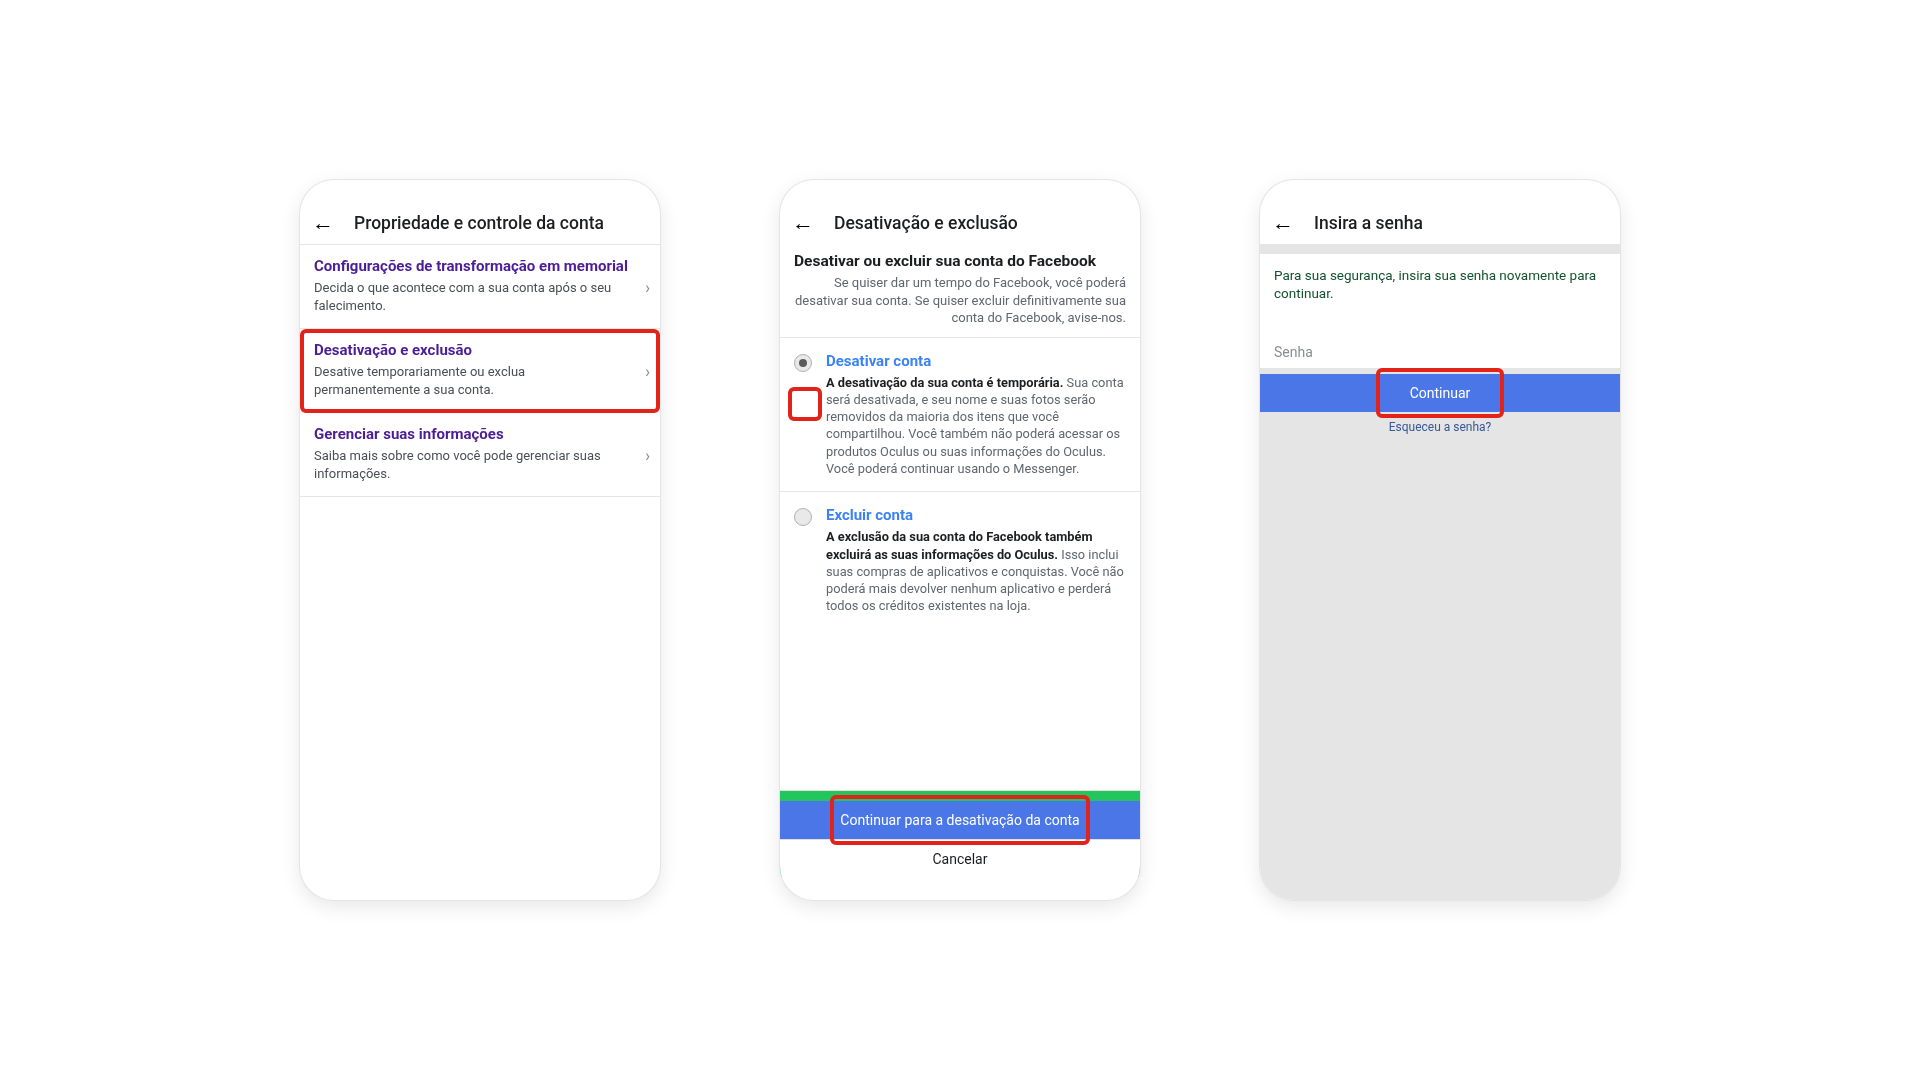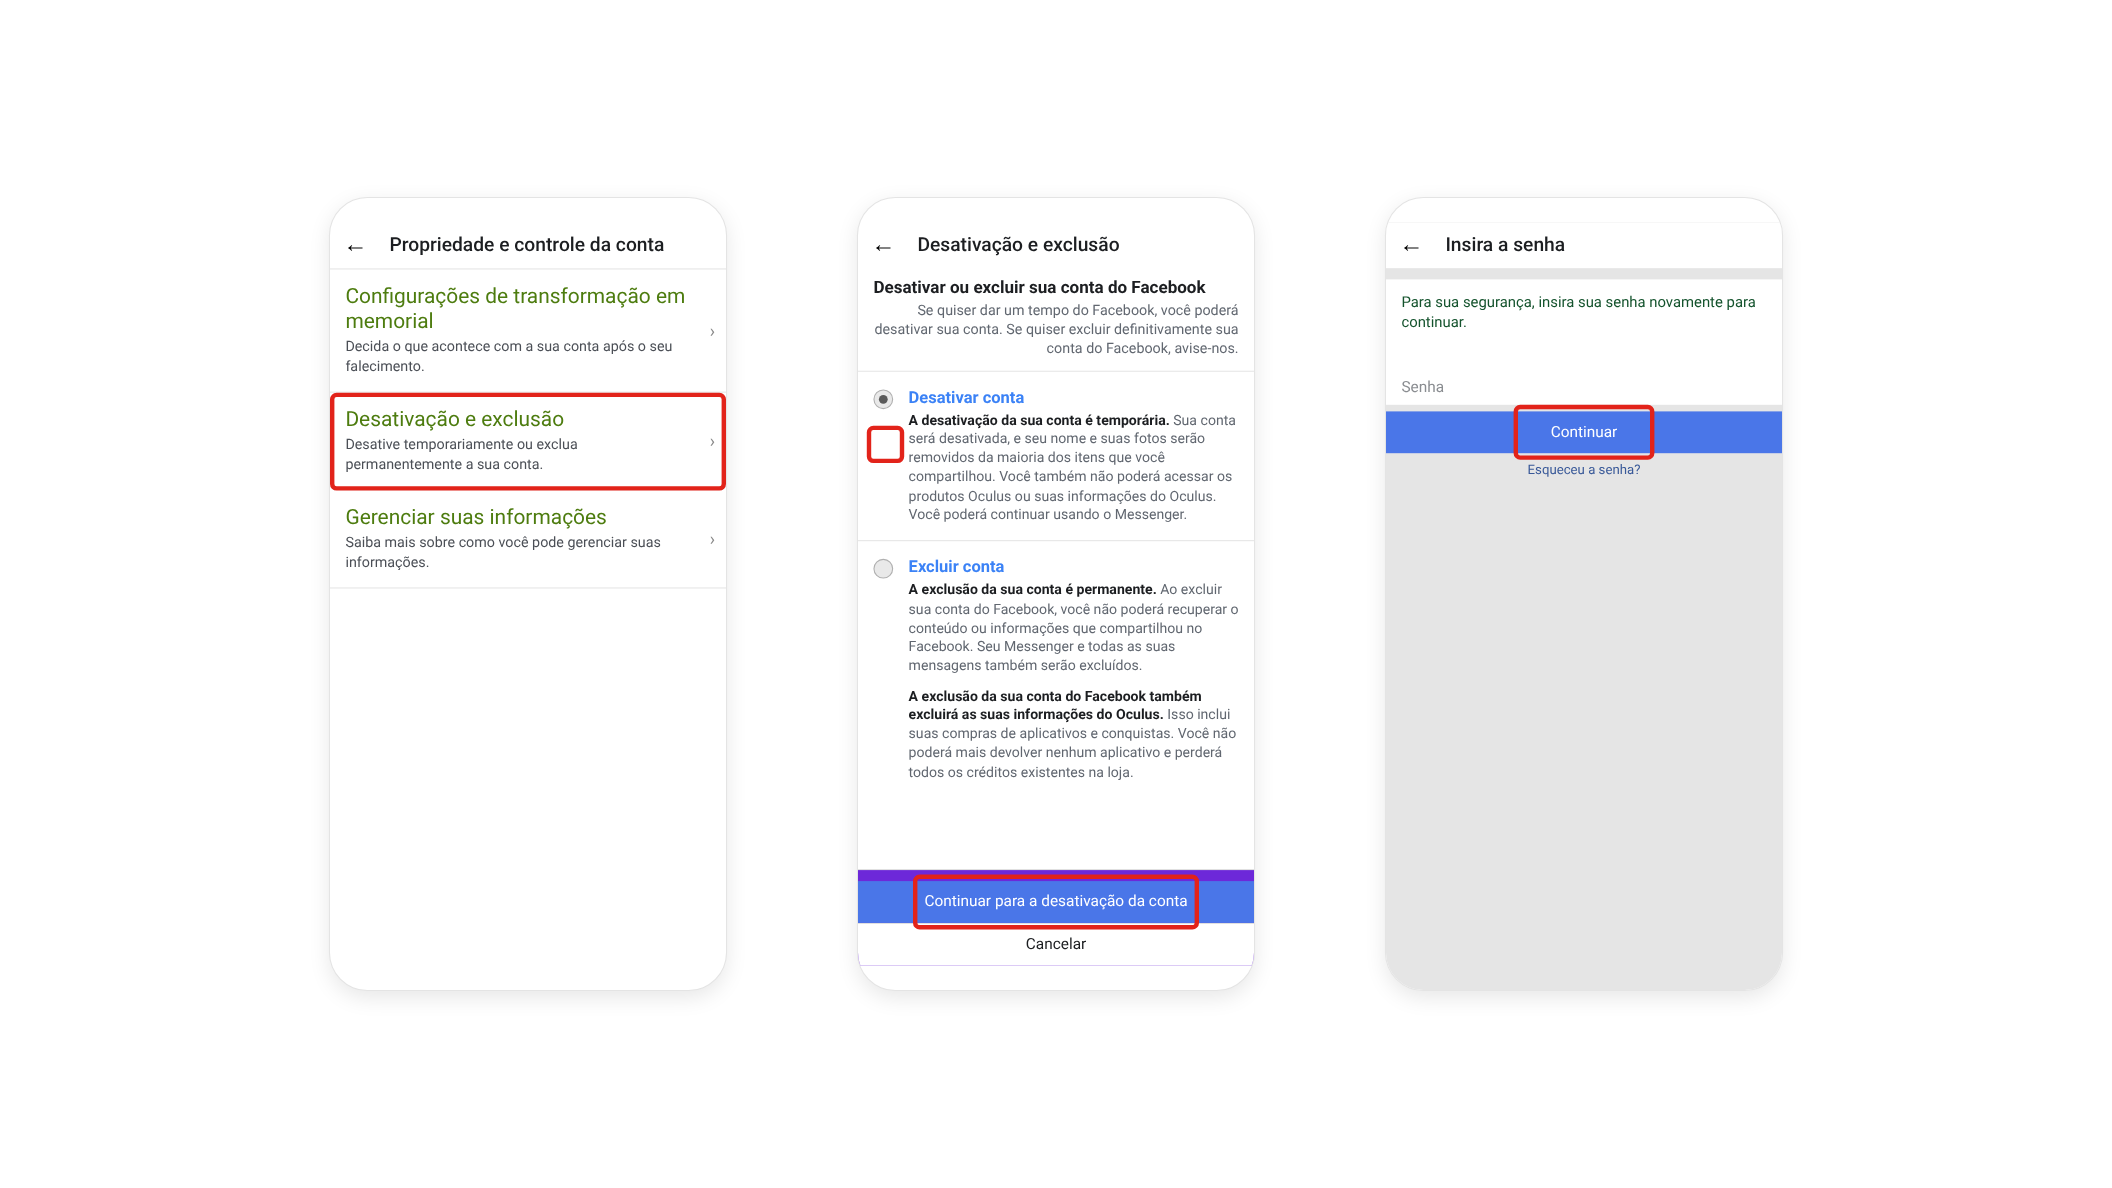--- a/index.html
+++ b/index.html
@@ -50,23 +50,23 @@
   .divider { height: 1px; background: #e5e5e5; }
 
   
   .list-item {
     padding: 12px 14px 14px 14px;
     border-bottom: 1px solid #e6e6e6;
     position: relative;
     cursor: pointer;
   }
   .list-item .li-title {
-    font-size: 19px;
-    font-weight: 400;
-    color: #4d7c0f;
+    font-size: 15px;
+    font-weight: 700;
+    color: #4c1d95;
     margin-bottom: 4px;
   }
   .list-item .li-desc {
     font-size: 13px;
     color: #4b4f56;
     line-height: 1.35;
     padding-right: 26px;
   }
   .list-item .chev {
     position: absolute;
@@ -119,21 +119,21 @@
   .option-body .ot {
     font-size: 15px; font-weight: 700; color:#3b82f6; margin-bottom:4px;
   }
   .option-body .od {
     font-size: 12.8px; color:#616770; line-height:1.35;
   }
   .option-body .od b { font-weight:700; color:#1c1e21; }
   .option-body .od + .od { margin-top:10px; }
 
   .footer-bar {
-    background:#6d28d9; padding:10px 0 0 0;
+    background:#22c55e; padding:10px 0 0 0;
     border-top:1px solid #e0e0e0;
     position:absolute; bottom:0; left:0; right:0;
   }
   .btn-primary {
     margin: 0;
     width: 100%;
     background:#4a76e8;
     color:#fff;
     font-size:14px;
     text-align:center;
@@ -228,21 +228,20 @@
       </div>
       <div class="hl-overlay" style="left:8px; top:50px; width:34px; height:34px;"></div>
     </div>
 
     <div class="option-card">
       <div class="radio-col">
         <span class="radio"></span>
       </div>
       <div class="option-body">
         <div class="ot">Excluir conta</div>
-        <div class="od"><b>A exclusão da sua conta é permanente.</b><span> Ao excluir sua conta do Facebook, você não poderá recuperar o conteúdo ou informações que compartilhou no Facebook. Seu Messenger e todas as suas mensagens também serão excluídos.</span></div>
         <div class="od"><b>A exclusão da sua conta do Facebook também excluirá as suas informações do Oculus.</b><span> Isso inclui suas compras de aplicativos e conquistas. Você não poderá mais devolver nenhum aplicativo e perderá todos os créditos existentes na loja.</span></div>
       </div>
     </div>
 
     <div class="footer-bar">
       <div style="position:relative;">
         <div class="btn-primary">Continuar para a desativação da conta</div>
         <div class="hl-overlay" style="left:50px; right:50px; top:-6px; bottom:-6px;"></div>
       </div>
       <div class="btn-secondary">Cancelar</div>

